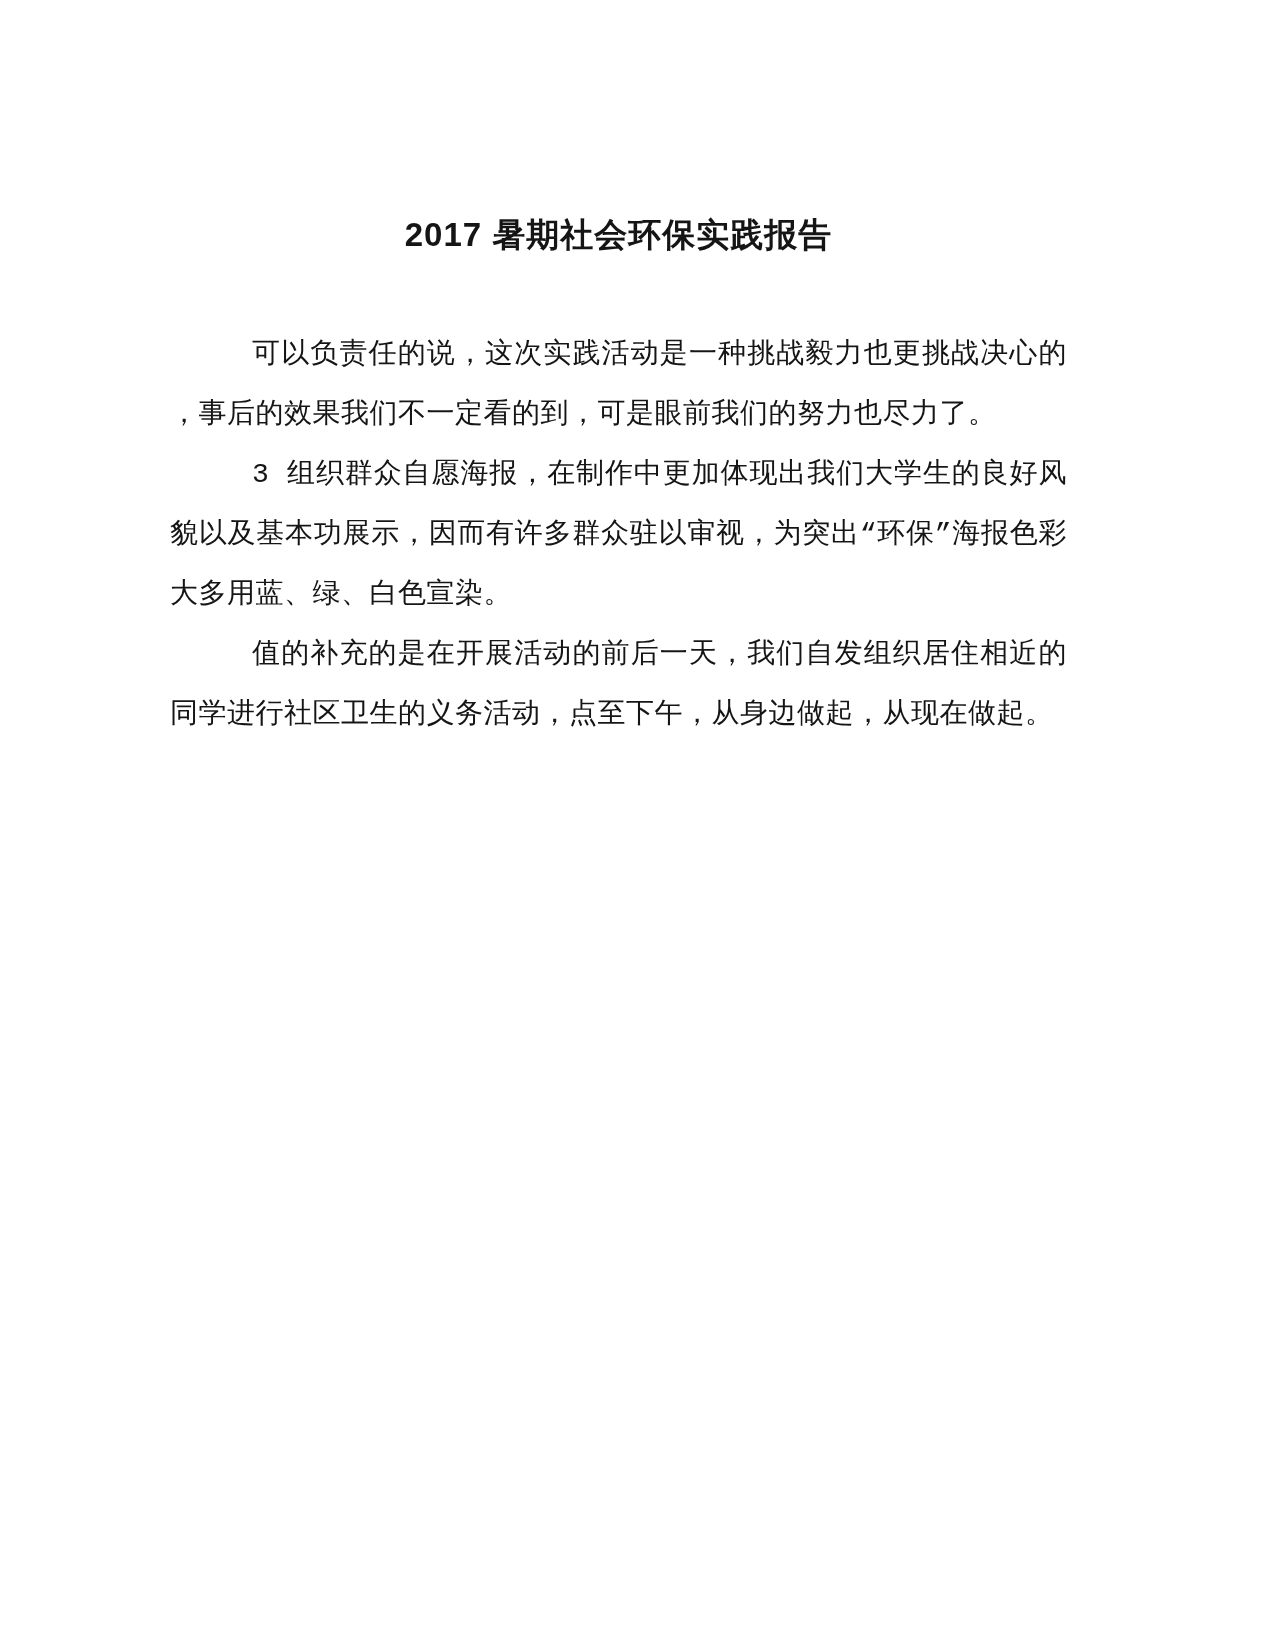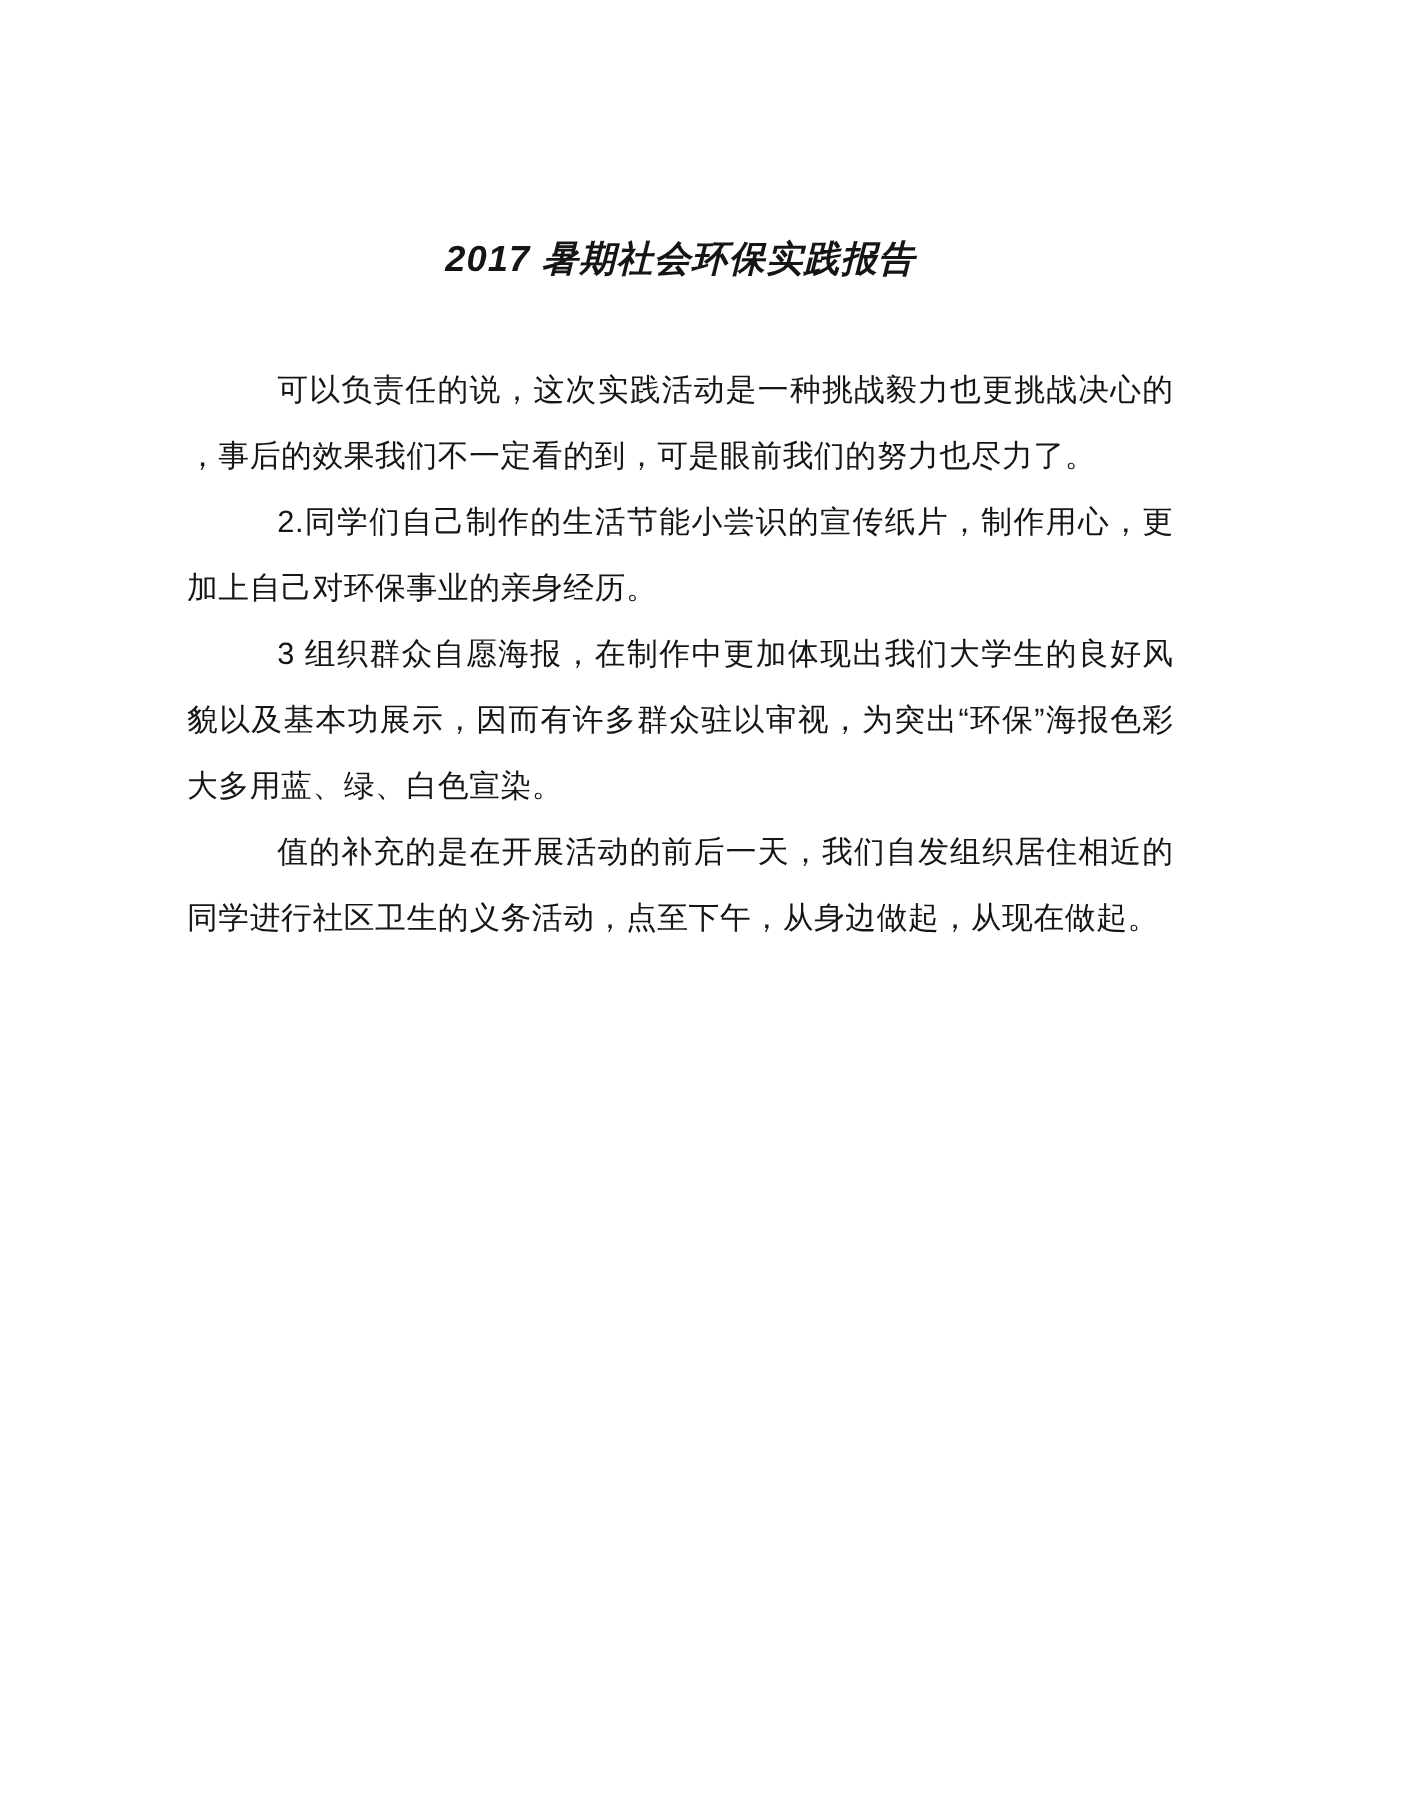--- a/index.html
+++ b/index.html
@@ -26,24 +26,23 @@
   }
   .doc-title {
     font-family: "Liberation Sans", "DejaVu Sans", sans-serif;
     font-weight: 600;
     font-size: 33px;
     line-height: 60px;
     text-align: center;
     letter-spacing: 1px;
     margin: 0 0 60px 0;
     color: var(--text);
-    font-style: italic;
   }
   .doc-body {
-    font-family: Liberation Sans, sans-serif;
+    font-family: Liberation Mono, monospace;
     font-size: 28px;
     line-height: 60px;
     color: var(--text);
   }
   .doc-body p.para {
     text-align: justify;
     text-justify: inter-character;
     letter-spacing: 0.5px;
     text-indent: 82px;
     margin: 0;
@@ -52,18 +51,17 @@
   }
 </style>
 </head>
 <body>
 
 <div class="page">
   <div class="content">
     <h1 class="doc-title">2017 暑期社会环保实践报告</h1>
     <div class="doc-body">
         <p class="para">可以负责任的说，这次实践活动是一种挑战毅力也更挑战决心的，事后的效果我们不一定看的到，可是眼前我们的努力也尽力了。</p>
-        <p class="para">2.同学们自己制作的生活节能小尝识的宣传纸片，制作用心，更加上自己对环保事业的亲身经历。</p>
         <p class="para">3 组织群众自愿海报，在制作中更加体现出我们大学生的良好风貌以及基本功展示，因而有许多群众驻以审视，为突出“环保”海报色彩大多用蓝、绿、白色宣染。</p>
         <p class="para">值的补充的是在开展活动的前后一天，我们自发组织居住相近的同学进行社区卫生的义务活动，点至下午，从身边做起，从现在做起。</p>
       </div>
   </div>
 </div>
 
 </body></html>

